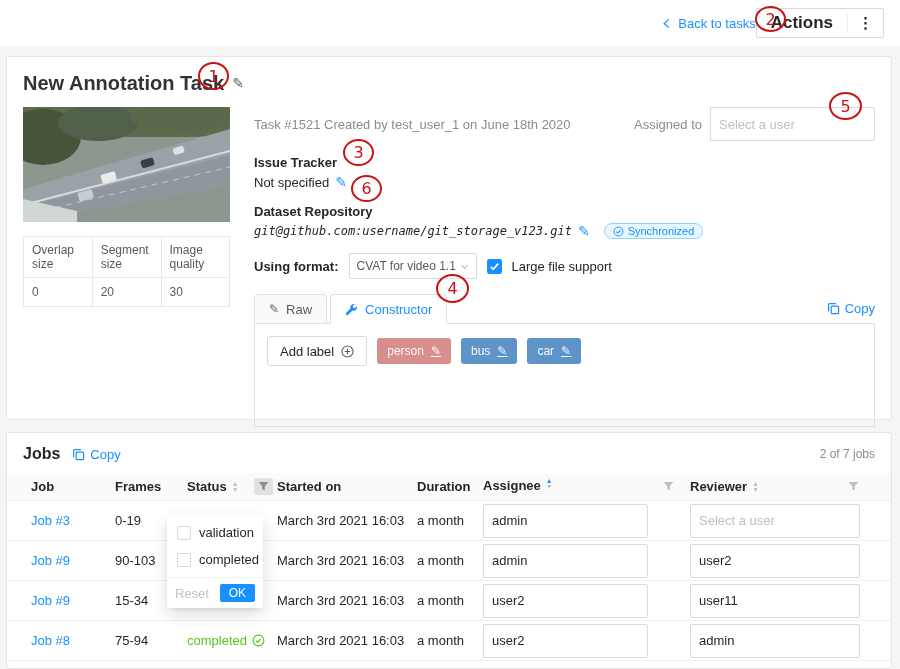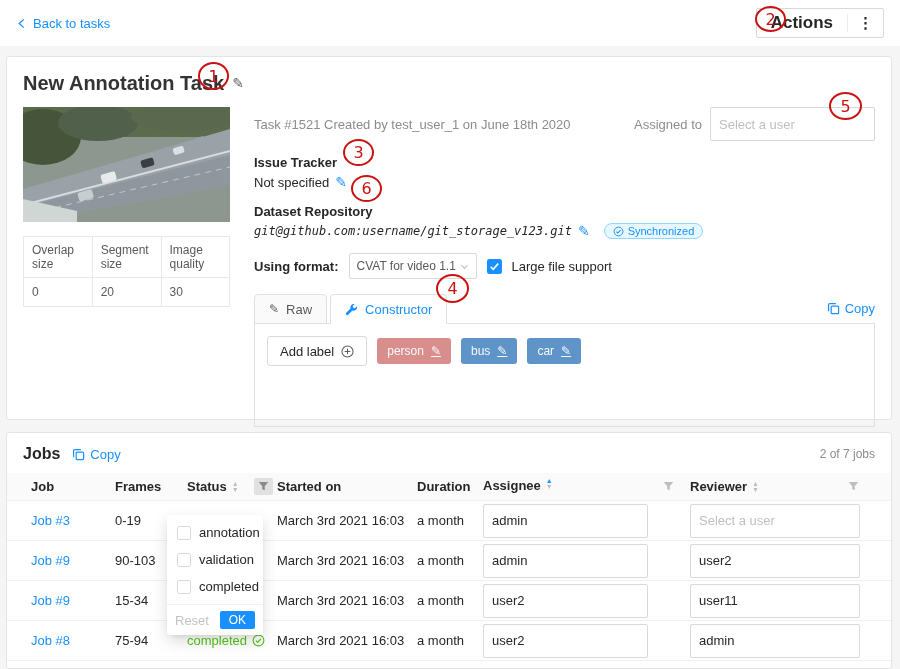--- a/index.html
+++ b/index.html
@@ -5,21 +5,21 @@
   * { margin:0; padding:0; box-sizing:border-box; }
   html,body { width:900px; height:669px; }
   body {
     position:relative; overflow:hidden;
     background:#f5f5f5;
     font-family:"Liberation Sans", sans-serif;
     font-size:13px; color:#262626;
   }
   
   .topbar { position:absolute; top:0; left:0; right:0; height:46px; background:#fff;
-    display:flex; align-items:center; justify-content:space-between; padding:0 16px; }
+    display:flex; align-items:center; justify-content:flex-end; padding:0 16px; }
   .back-link { display:flex; align-items:center; gap:6px; color:#1890ff; cursor:pointer; font-size:13px; }
   .actions-btn { display:flex; align-items:center; height:30px; background:#fff;
     border:1px solid #d9d9d9; border-radius:2px; cursor:pointer; }
   .actions-btn .lbl { padding:0 14px; font-size:17px;font-weight:bold; }
   .actions-btn .dots { padding:0 10px; border-left:1px solid #ececec; font-size:15px; font-weight:bold; letter-spacing:0; }
   
   .card { position:absolute; left:6px; right:8px; background:#fff; border:1px solid #e4e4e4; border-radius:3px; }
   .main-card { top:56px; height:364px; padding:12px 16px; }
   .jobs-card  { top:432px; height:237px; overflow:hidden; }
   
@@ -378,24 +378,20 @@
         <input class="ant-input row-input" value="user2" style="">
       </div>
     <div class="c-reviewer">
         <input class="ant-input row-input-wide" value="admin" style="">
       </div>
   </div>
 
   <div class="filter-dropdown">
     <div class="fd-item">
       <span class="cb"></span>
-      <span>annotation</span>
-    </div>
-    <div class="fd-item">
-      <span class="cb"></span>
       <span>validation</span>
     </div>
     <div class="fd-item">
       <span class="cb"></span>
       <span>completed</span>
     </div>
     <div class="fd-footer">
       <span class="fd-reset">Reset</span>
       <button class="fd-ok">OK</button>
     </div>

